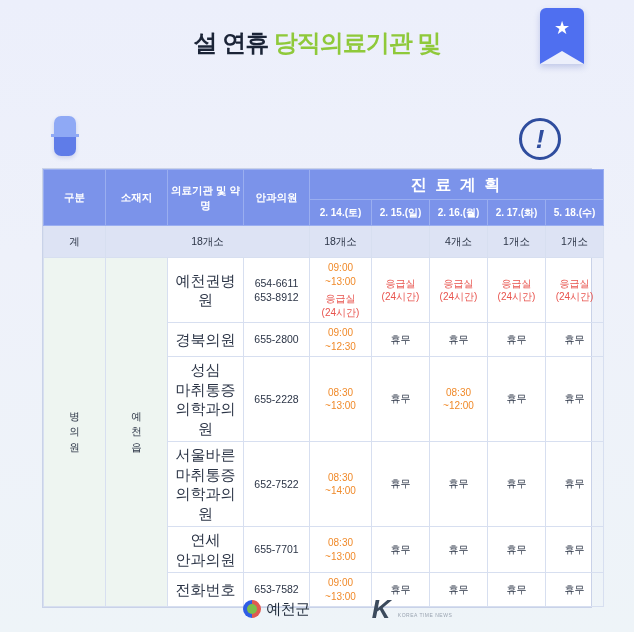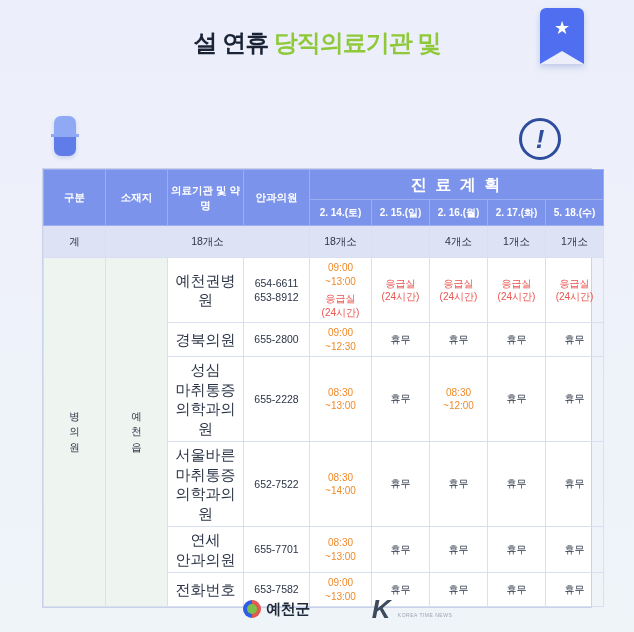--- a/index.html
+++ b/index.html
@@ -179,21 +179,21 @@
   }
   .logo-mark:after {
     content:"";
     position:absolute;
     inset: 4px;
     border-radius:50%;
     background:#7bbf4a;
   }
   .logo-left .txt {
     font-size: 15px;
-    font-weight: bold;
+    font-weight: normal;
     color: #1e2a3a;
     letter-spacing: -.5px;
   }
   .logo-right {
     display: flex;
     align-items: baseline;
     gap: 4px;
     margin-left: 62px;
   }
   .logo-right .k {

